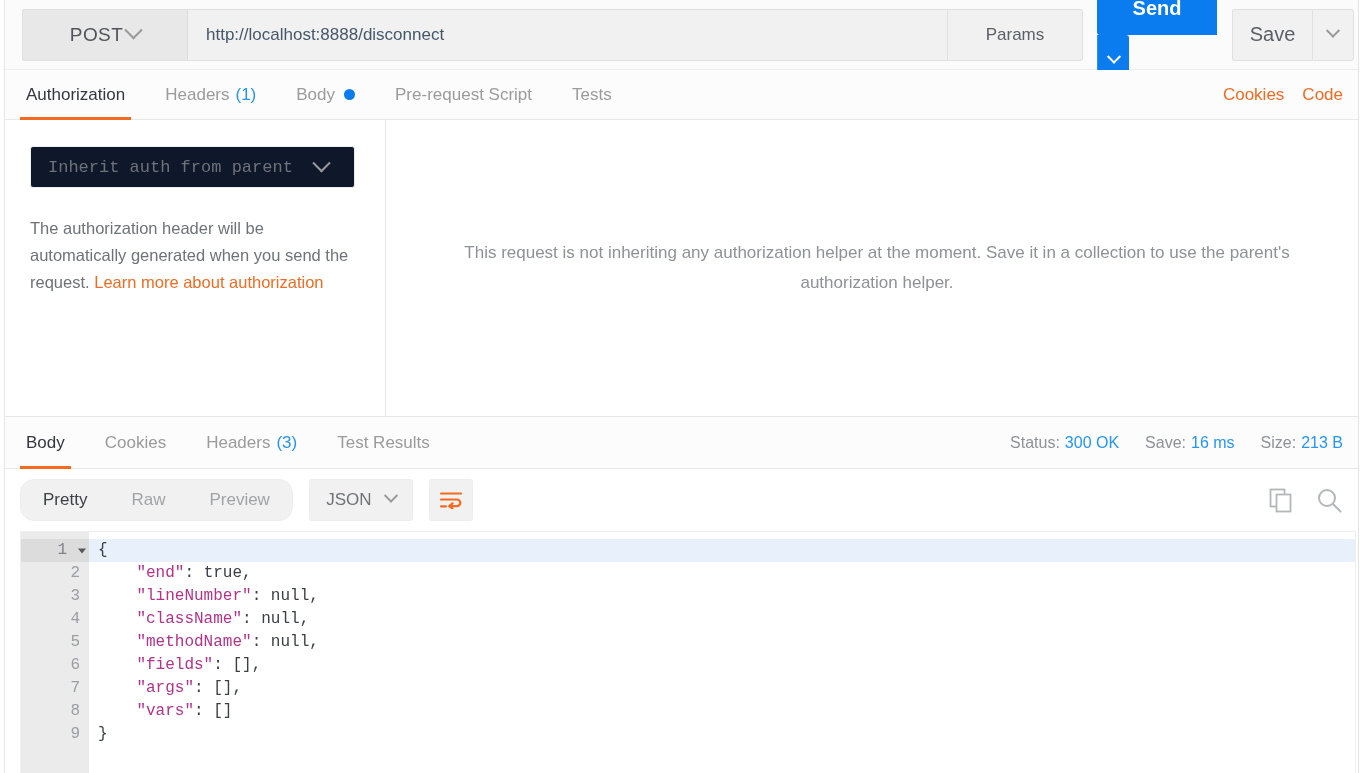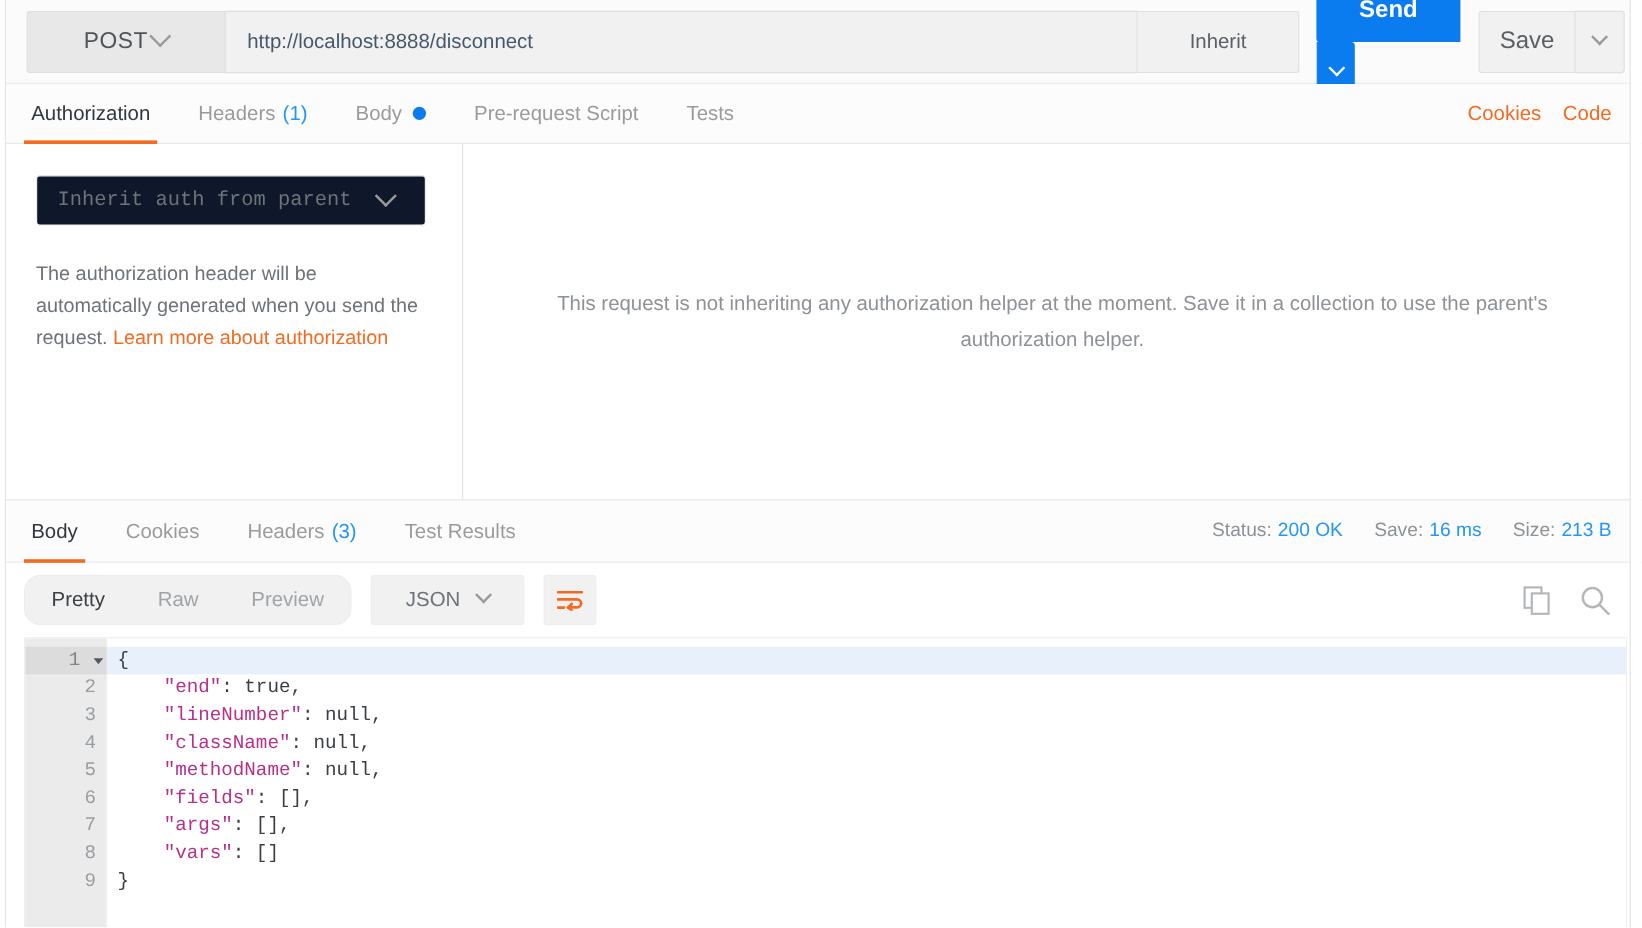--- a/index.html
+++ b/index.html
@@ -222,21 +222,21 @@
     overflow: hidden;
   }
   .seg-item {
     display: flex; align-items: center; padding: 0 22px;
     font-size: 17px; color: #a0a4a8; cursor: pointer;
   }
   .seg-item.active {
     background: #f1f1f1; color: #3c4146;
   }
   .json-select {
-    margin-left: 16px; height: 42px; width: 128px;
+    margin-left: 16px; height: 42px; width: 104px;
     background: #f1f1f1; border: 1px solid #ededed; border-radius: 3px;
     display: flex; align-items: center; justify-content: center; gap: 14px;
     cursor: pointer;
   }
   .json-select .val { font-size: 17px; color: #6d7378; }
   .wrap-btn {
     margin-left: 16px; width: 44px; height: 42px;
     background: #f1f1f1; border: 1px solid #ededed; border-radius: 3px;
     display: flex; align-items: center; justify-content: center;
     cursor: pointer;
@@ -306,21 +306,21 @@
 <body>
 
 <div class="app">
 
   <div class="urlbar">
     <div class="method-select">
       <span class="method-label">POST</span>
       <span class="chev gray"></span>
     </div>
     <input class="url-input" value="http://localhost:8888/disconnect" placeholder="Enter request URL" style="">
-    <button class="params-btn">Inherit</button>
+    <button class="params-btn">Params</button>
 
     <div class="send-group">
       <button class="send-btn">Send</button>
       <div class="send-caret">
         <span class="chev white sm"></span>
       </div>
     </div>
 
     <div class="save-group">
       <button class="save-btn">Save</button>
@@ -380,21 +380,21 @@
     <div class="tab">
       <span>Headers</span>
       <span class="count">(3)</span>
     </div>
     <div class="tab">
       <span>Test Results</span>
     </div>
 
     <div class="resp-meta">
       <div>
-        <span>Status:</span><b>200 OK</b>
+        <span>Status:</span><b>300 OK</b>
       </div>
       <div>
         <span>Save:</span><b>16 ms</b>
       </div>
       <div>
         <span>Size:</span><b>213 B</b>
       </div>
     </div>
   </div>
 

